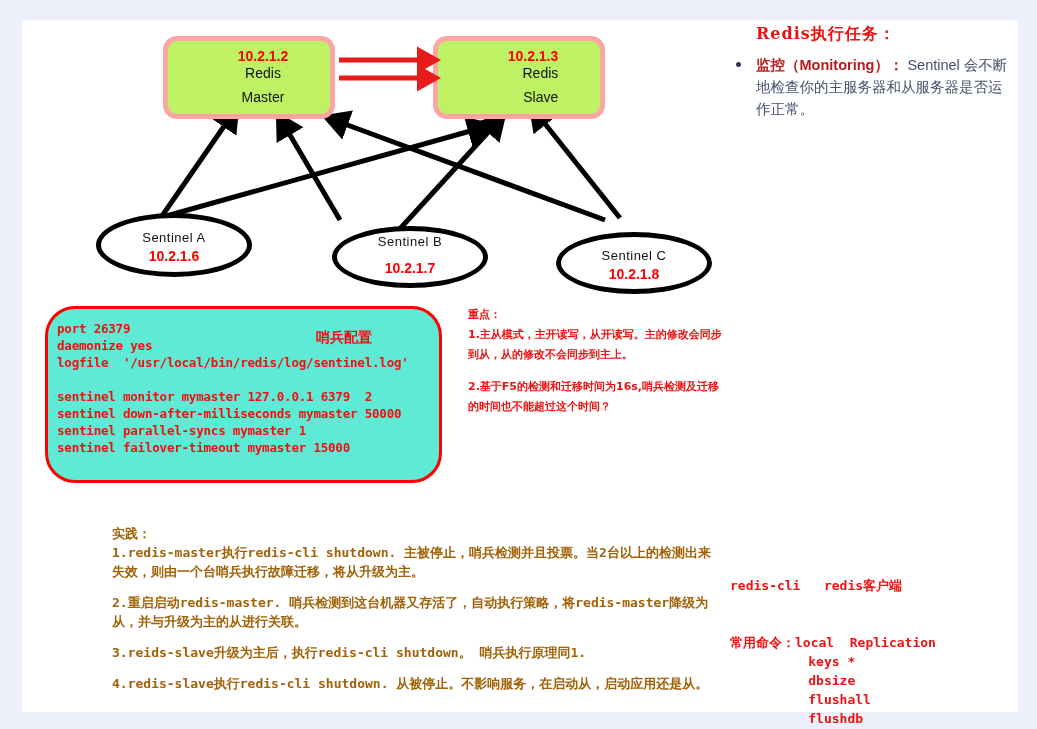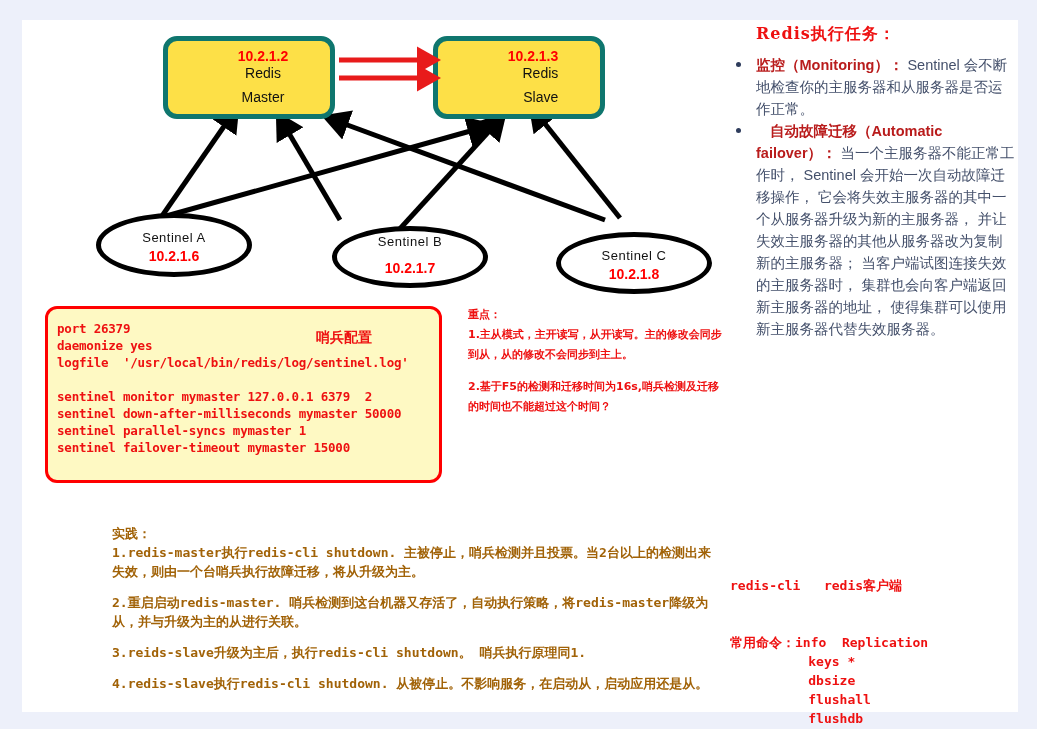--- a/index.html
+++ b/index.html
@@ -18,23 +18,23 @@
   #canvas {
     position: absolute;
     left: 22px; top: 20px;
     width: 996px; height: 692px;
     background: #ffffff;
   }
 
   
   .node-box {
     position: absolute;
-    border: 5px solid #0f766e;
+    border: 5px solid #fca5a5;
     border-radius: 14px;
-    background: #fde047;
+    background: #bef264;
     box-sizing: border-box;
     text-align: center;
   }
   .node-ip {
     color: #ff0000;
     font-weight: bold;
     font-size: 14px;
     line-height: 1.1;
   }
   .node-line {
@@ -75,23 +75,23 @@
     font-weight: bold;
     color: #ff0000;
   }
 
   
   #config-box {
     position: absolute;
     left: 45px; top: 306px;
     width: 397px; height: 177px;
     border: 3px solid #ff0000;
-    border-radius: 12px;
+    border-radius: 30px;
     box-sizing: border-box;
-    background: #fef9c3;
+    background: #5eead4;
   }
   .code {
     font-family: "DejaVu Sans Mono", "Liberation Mono", monospace;
     color: #ee1111;
     font-size: 12.5px;
     line-height: 17px;
     white-space: pre;
     font-weight: bold;
     letter-spacing: -0.2px;
   }
@@ -281,40 +281,36 @@
 
     <div id="right-panel" style="left:706px; top:4px;">
       <div id="rp-title">Redis执行任务：</div>
 
       <div class="rp-item">
         <span class="rp-bullet"></span>
         <b>监控（Monitoring）：</b><span> Sentinel 会不断地检查你的主服务器和从服务器是否运作正常。</span>
       </div>
 
 
-      <div class="rp-item">
-        <span class="rp-bullet"></span>
-        <span class="rp-indent"></span><b>自动故障迁移（Automatic failover）：</b><span> 当一个主服务器不能正常工作时， Sentinel 会开始一次自动故障迁移操作， 它会将失效主服务器的其中一个从服务器升级为新的主服务器， 并让失效主服务器的其他从服务器改为复制新的主服务器； 当客户端试图连接失效的主服务器时， 集群也会向客户端返回新主服务器的地址， 使得集群可以使用新主服务器代替失效服务器。</span>
-      </div>
     </div>
 
     <div id="practice" style="left:90px; top:504px;">
       <p>实践：</p>
       <p>1.redis-master执行redis-cli shutdown.  主被停止，哨兵检测并且投票。当2台以上的检测出来失效，则由一个台哨兵执行故障迁移，将从升级为主。</p>
       <div class="blank"></div>
       <p>2.重启启动redis-master.  哨兵检测到这台机器又存活了，自动执行策略，将redis-master降级为从，并与升级为主的从进行关联。</p>
       <div class="blank"></div>
       <p>3.reids-slave升级为主后，执行redis-cli shutdown。  哨兵执行原理同1.</p>
       <div class="blank"></div>
       <p>4.redis-slave执行redis-cli shutdown.  从被停止。不影响服务，在启动从，启动应用还是从。</p>
     </div>
 
     <div id="cli" style="left:708px; top:518px;">
       <div>redis-cli   redis客户端</div>
-      <div>常用命令：info  Replication
+      <div>常用命令：local  Replication
           keys *
           dbsize
           flushall
           flushdb</div>
     </div>
 
   </div>
 </div>
 
 </body></html>

